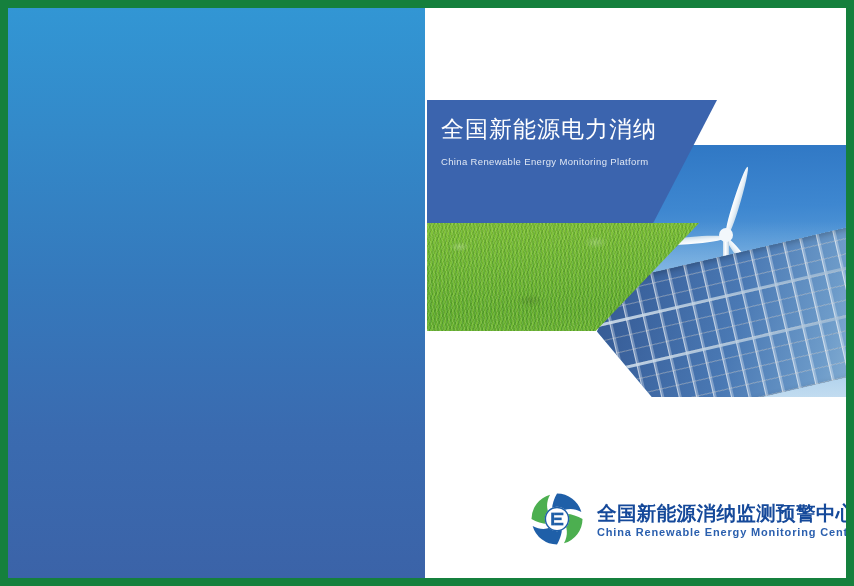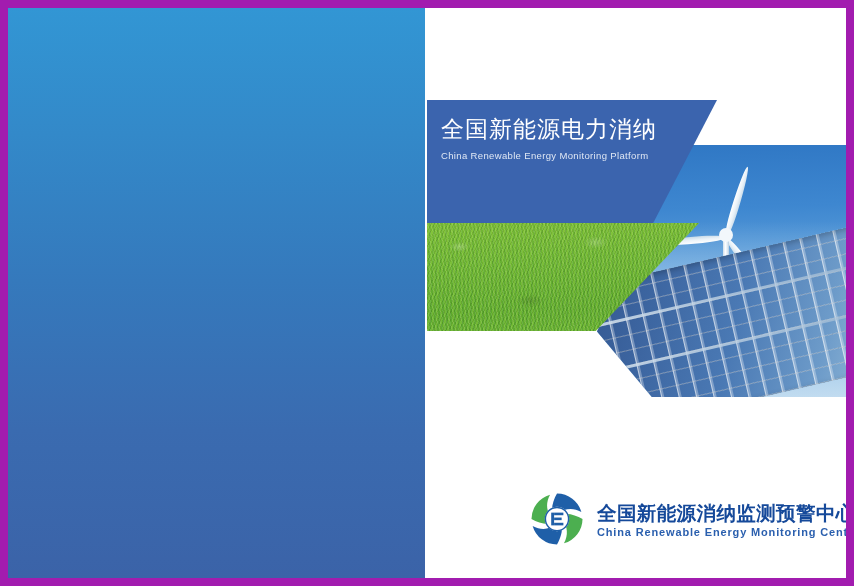--- a/index.html
+++ b/index.html
@@ -11,21 +11,21 @@
     width: 854px;
     height: 586px;
     overflow: hidden;
     font-family: "Liberation Sans", "DejaVu Sans", sans-serif;
   }
 
   .cover {
     position: relative;
     width: 854px;
     height: 586px;
-    background: #a21caf;
+    background: #15803d;
     overflow: hidden;
   }
 
   
   .left-panel {
     position: absolute;
     left: 8px;
     top: 8px;
     width: 417px;
     height: 570px;
@@ -65,21 +65,21 @@
     font-size: 23px;
     font-weight: 400;
     letter-spacing: 1px;
     line-height: 31px;
     white-space: nowrap;
   }
   .title-sub {
     color: #dfe7f4;
     font-size: 9.5px;
     letter-spacing: 0.35px;
-    margin-top: 5px;
+    margin-top: 11px;
     white-space: nowrap;
   }
 
   
   .grass-block {
     position: absolute;
     left: 2px;
     top: 215px;
     width: 272px;
     height: 108px;

